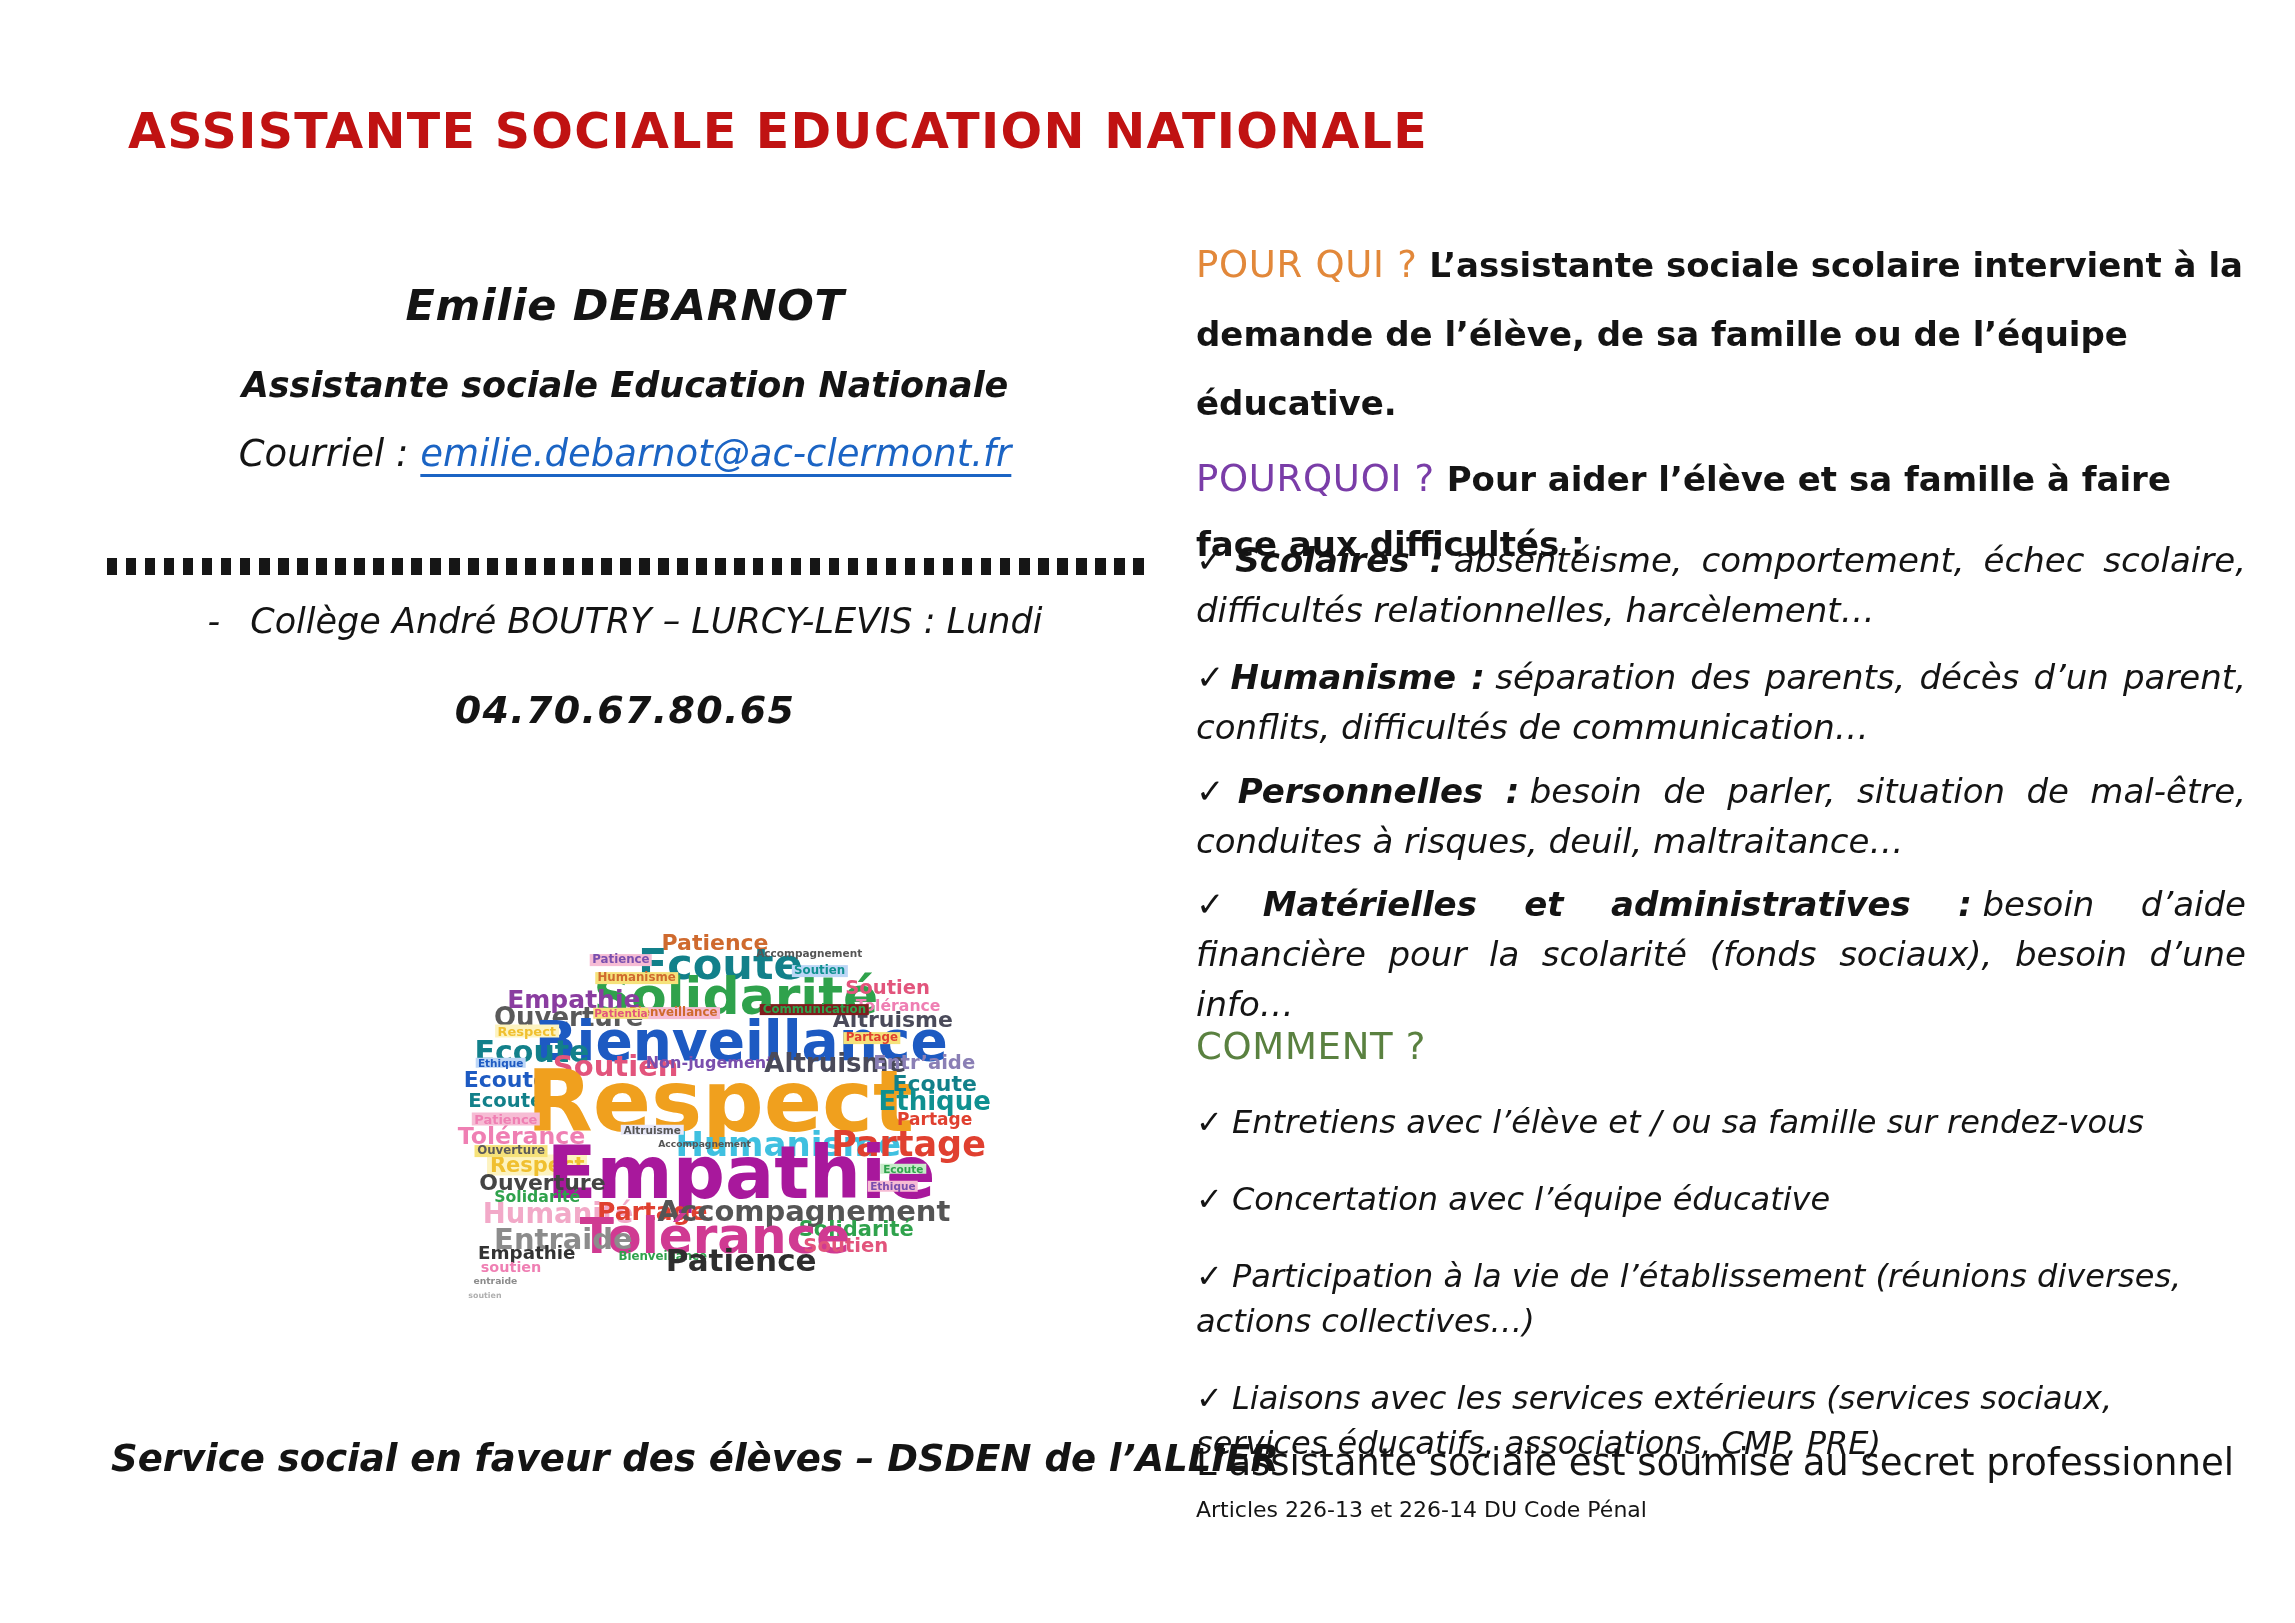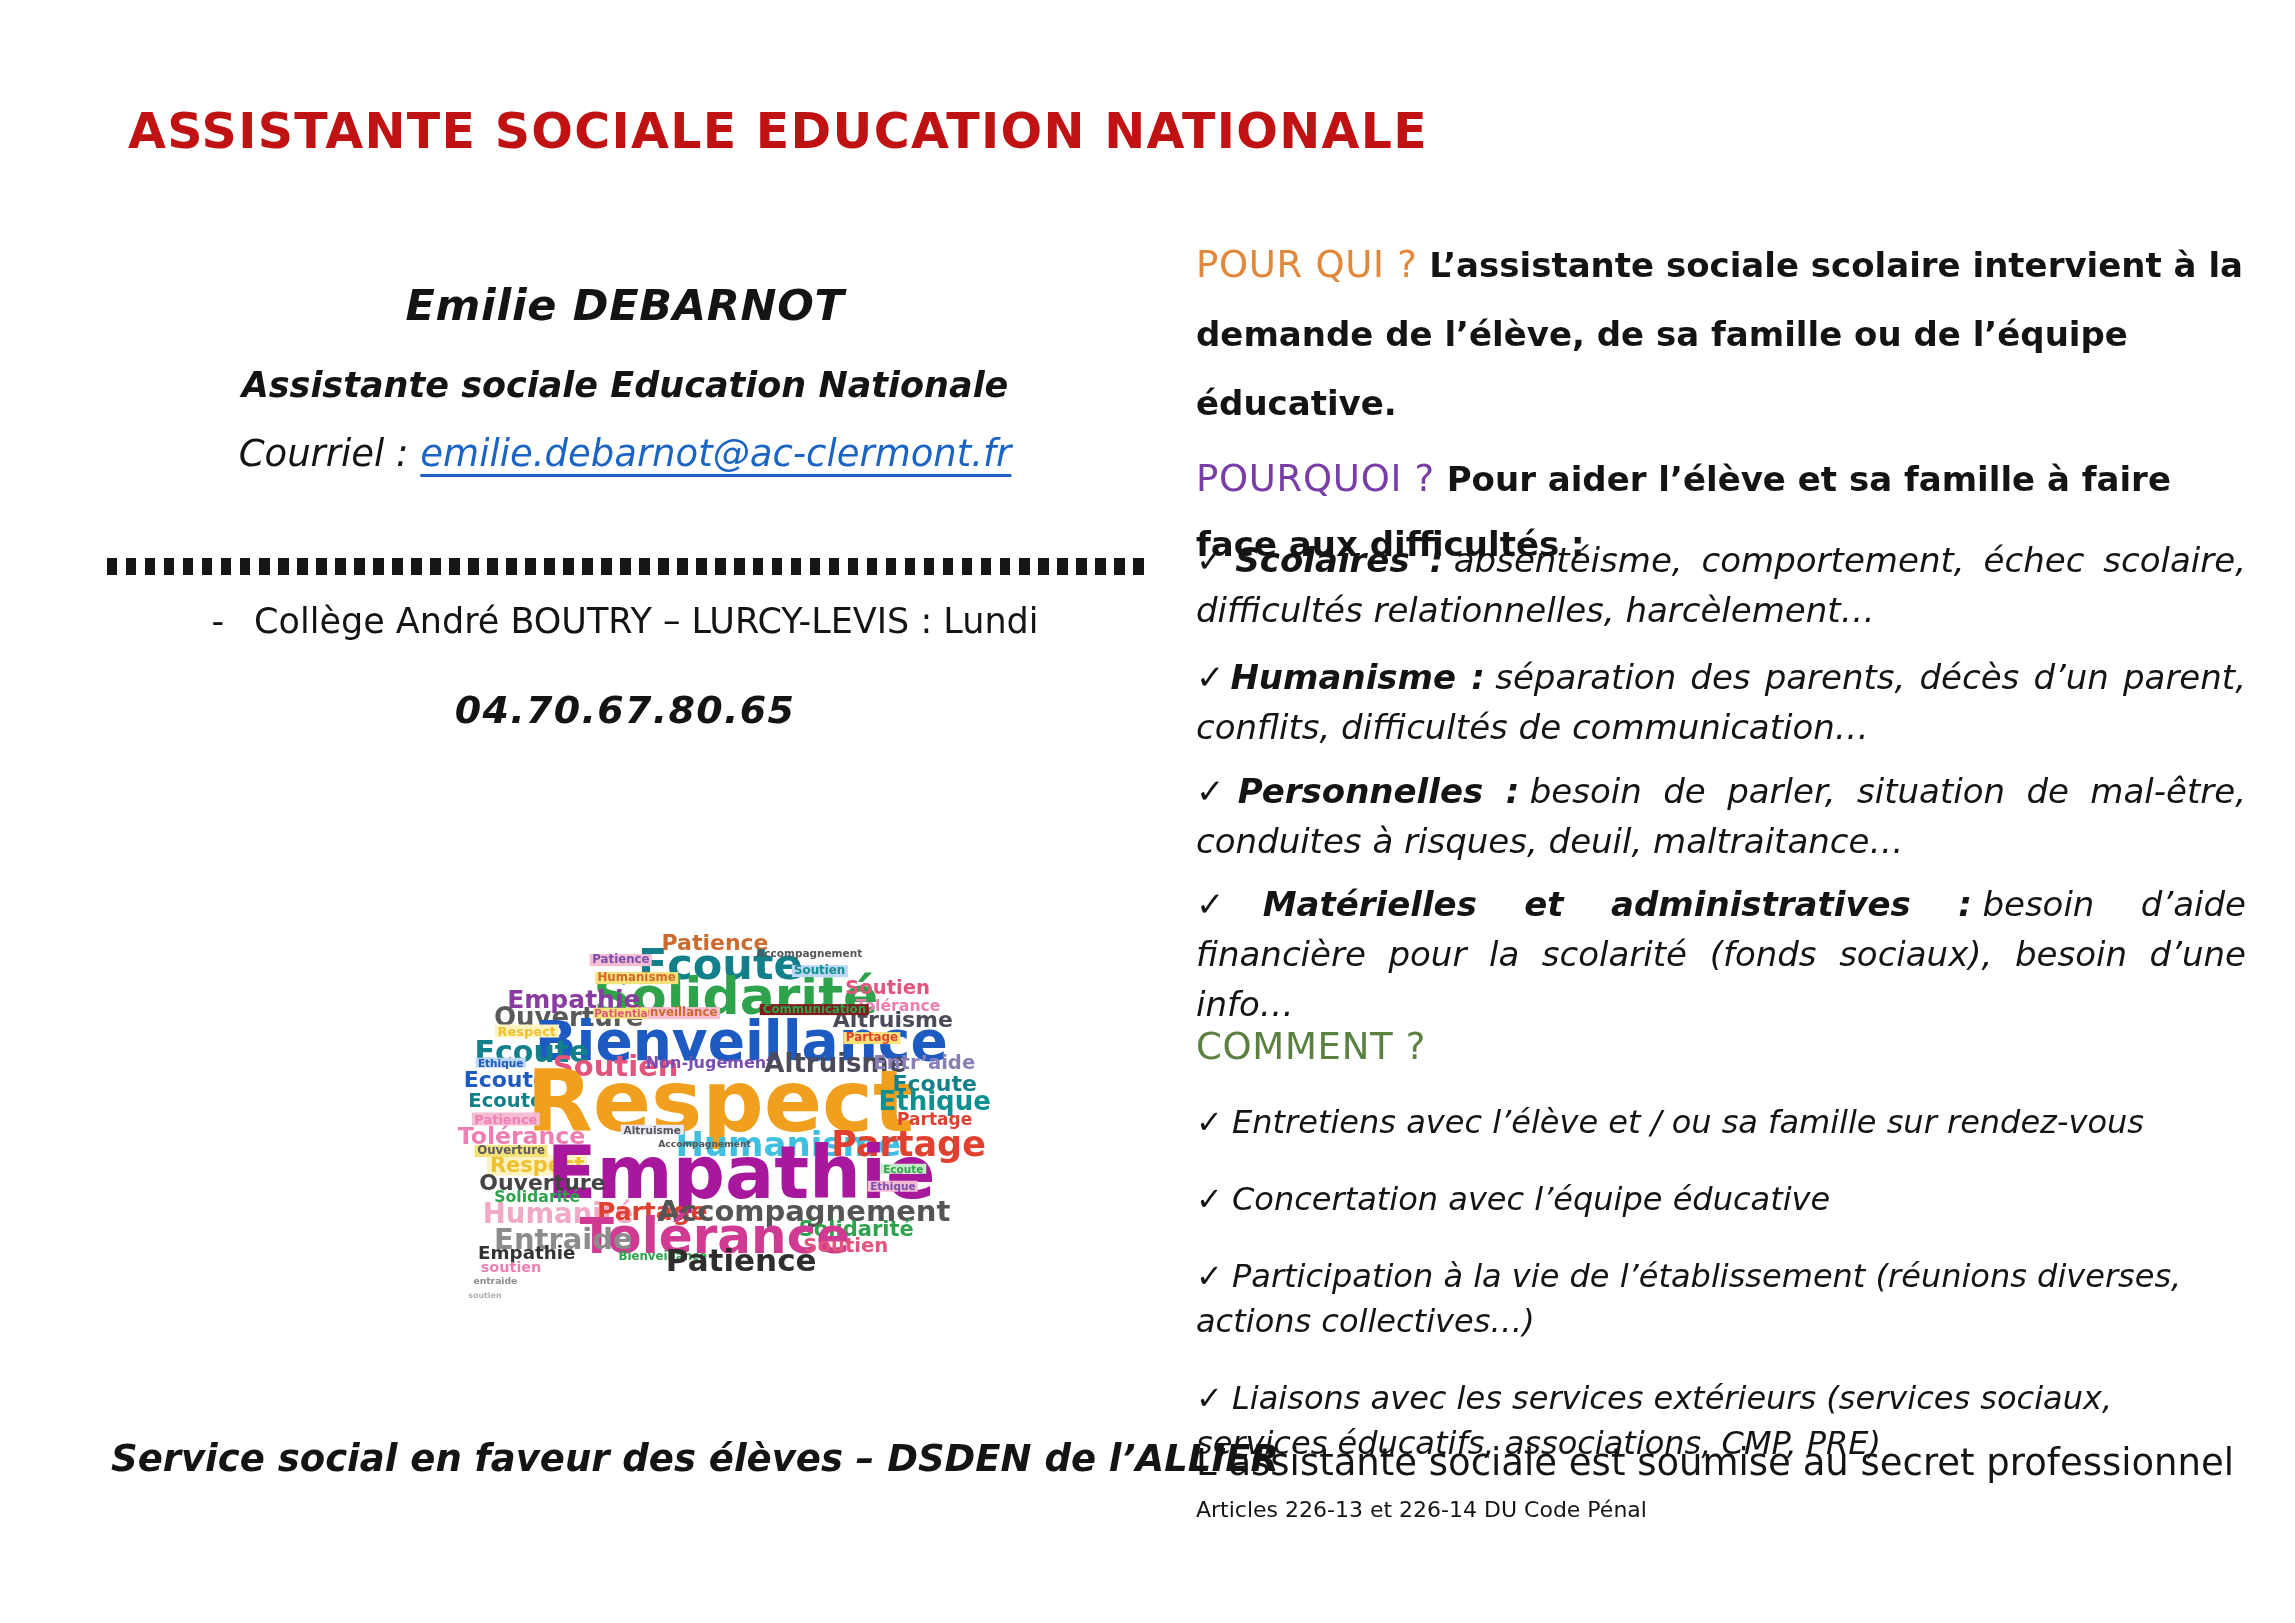--- a/index.html
+++ b/index.html
@@ -16,21 +16,21 @@
   .contact-name{position:absolute;left:0;top:280px;width:100%;text-align:center;
     font-size:43px;font-weight:bold;font-style:italic;letter-spacing:0.7px;}
   .contact-role{position:absolute;left:0;top:365px;width:100%;text-align:center;
     font-size:35px;font-weight:bold;font-style:italic;}
   .contact-email-line{position:absolute;left:0;top:432px;width:100%;text-align:center;
     font-size:37px;font-style:italic;}
   .email-link{color:#1b64c4;text-decoration:underline;text-decoration-thickness:3.3px;text-underline-offset:7.9px;cursor:pointer;}
   .dotted-rule{position:absolute;left:9.2px;top:558px;width:1044px;height:17px;
     background:repeating-linear-gradient(90deg,#161616 0 10.5px,transparent 10.5px 19px);}
   .school-line{position:absolute;left:0;top:601px;width:100%;text-align:center;
-    font-size:35px;}
+    font-size:35px;font-style:italic;}
   .school-line .dash{margin-right:30px;}
   .phone{position:absolute;left:0;top:688px;width:100%;text-align:center;
     font-size:38px;font-weight:bold;font-style:italic;letter-spacing:1.3px;}
   .left-footer{position:absolute;left:13px;top:1437px;width:1047px;
     font-size:37px;font-weight:bold;font-style:italic;white-space:nowrap;}
   
   .cloud{position:absolute;left:366px;top:932px;width:523px;height:353px;}
   .wcw{position:absolute;transform:translate(-50%,-50%);white-space:nowrap;
     font-weight:bold;line-height:1;}
   

